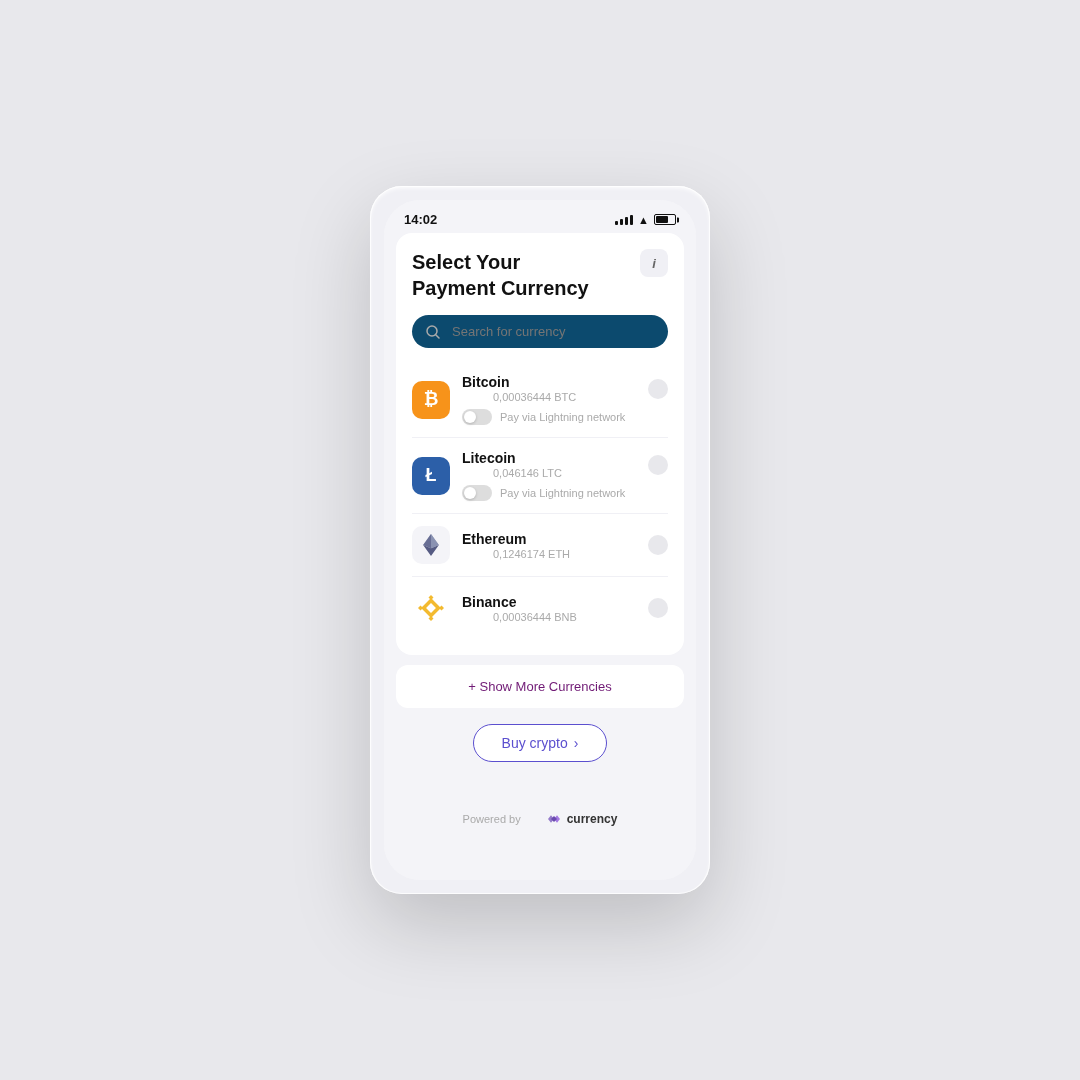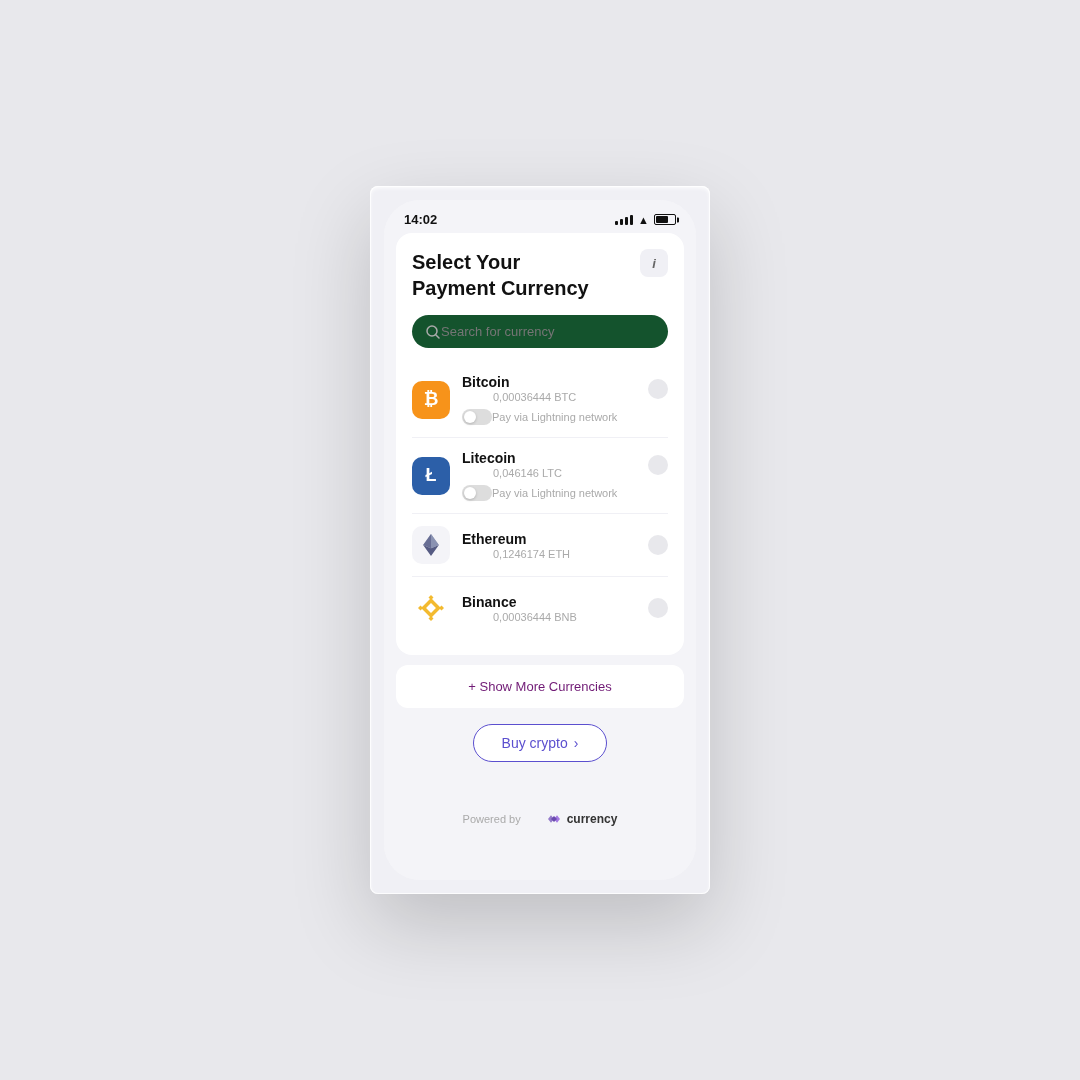--- a/index.html
+++ b/index.html
@@ -7,21 +7,21 @@
       background: #e8e8ec;
       display: flex;
       justify-content: center;
       align-items: center;
       min-height: 100vh;
       font-family: -apple-system, BlinkMacSystemFont, 'Segoe UI', sans-serif;
     }
     .phone-frame {
       width: 340px;
       background: #f0f0f5;
-      border-radius: 8px;
+      border-radius: 32px;
       padding: 14px;
       box-shadow:
         0 30px 80px rgba(0,0,0,0.18),
         0 0 0 1px rgba(255,255,255,0.8) inset,
         inset 0 2px 4px rgba(255,255,255,0.9);
       position: relative;
     }
     .phone-screen {
       background: #f4f4f8;
       border-radius: 36px;
@@ -169,24 +169,24 @@
       font-size: 13px;
       color: #666;
       cursor: pointer;
       font-style: italic;
       font-weight: 600;
       flex-shrink: 0;
     }
     .search-box {
       display: flex;
       align-items: center;
-      background: #14532d;
+      background: #0c4a6e;
       border-radius: 24px;
       padding: 9px 14px;
-      gap: 1px;
+      gap: 12px;
       margin-bottom: 14px;
     }
     .search-box input {
       border: none;
       background: transparent;
       font-size: 13px;
       color: #999;
       outline: none;
       width: 100%;
     }
@@ -248,20 +248,21 @@
     .radio-circle {
       width: 20px;
       height: 20px;
       border-radius: 50%;
       background: #e8e8ec;
       flex-shrink: 0;
     }
     .lightning-row {
       display: flex;
       align-items: center;
+      gap: 8px;
       margin-top: 6px;
     }
     .toggle {
       width: 30px;
       height: 16px;
       background: #ddd;
       border-radius: 8px;
       position: relative;
       cursor: pointer;
       flex-shrink: 0;

